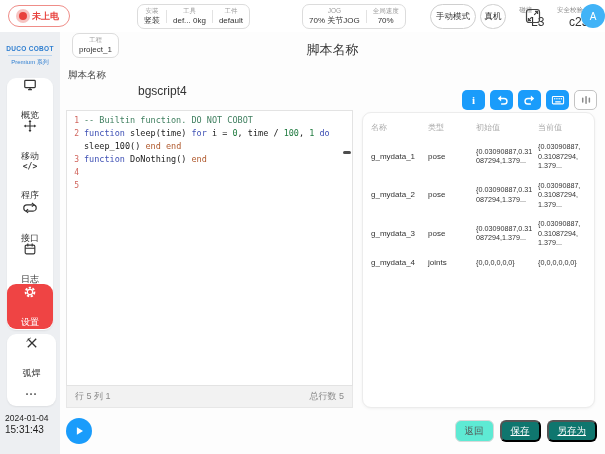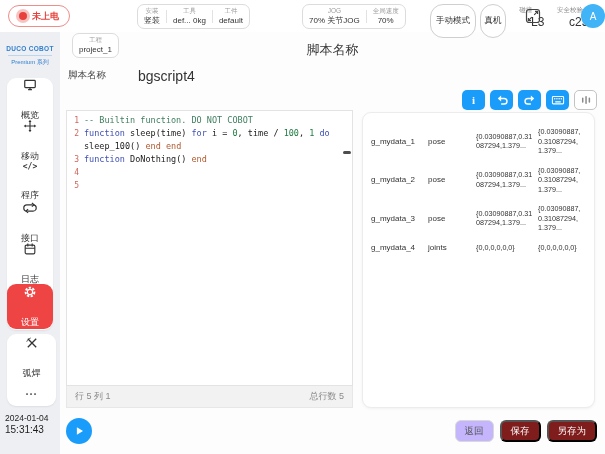--- a/index.html
+++ b/index.html
@@ -12,21 +12,21 @@
   .power { position:absolute; left:8px; top:5px; width:62px; height:22px; border:1px solid #ef8d88; border-radius:12px;
            display:flex; align-items:center; justify-content:center; gap:5px; background:#fff; }
   .power-dot { width:8px; height:8px; border-radius:50%; background:#e8413d; box-shadow:0 0 0 3px #f6c3c1; }
   .power-label { color:#e8413d; font-size:9px; font-weight:bold; }
   .info-box { position:absolute; top:4px; height:25px; border:1px solid #dcdcdc; border-radius:7px;
               display:flex; align-items:center; background:#fff; }
   .seg { display:flex; flex-direction:column; align-items:center; justify-content:center; padding:0 6px; line-height:1; }
   .seg .lbl { font-size:6.5px; color:#9d9d9d; margin-bottom:2.5px; white-space:nowrap; }
   .seg .val { font-size:8px; color:#333; white-space:nowrap; }
   .vdiv { width:1px; height:13px; background:#e2e2e2; }
-  .pill-btn { position:absolute; top:4px; height:34px; border:1px solid #cfcfcf; border-radius:13px; background:#fff;
+  .pill-btn { position:absolute; top:4px; height:25px; border:1px solid #cfcfcf; border-radius:13px; background:#fff;
               font-size:8.5px; color:#333; display:flex; align-items:center; justify-content:center; padding:0 7px; cursor:pointer; white-space:nowrap; }
   .stat2 { position:absolute; display:flex; flex-direction:column; align-items:center; line-height:1; }
   .stat2 .lbl { font-size:6.5px; color:#8d8d8d; margin-bottom:2.5px; white-space:nowrap; }
   .stat2 .val { font-size:12px; color:#333; white-space:nowrap;padding-left:24px; }
   .expand-btn { position:absolute; left:524px; top:7px; width:17px; height:17px; display:flex; align-items:center; justify-content:center; cursor:pointer; }
   .avatar { position:absolute; left:581px; top:4px; width:24px; height:24px; border-radius:50%; background:#41b3f7;
             color:#fff; font-size:10px; display:flex; align-items:center; justify-content:center; cursor:pointer; }
 
   
   .sidebar { position:absolute; left:0; top:32px; width:60px; height:422px; background:#edeff2; }
@@ -46,21 +46,21 @@
   .more-item { height:24px; display:flex; align-items:center; justify-content:center; color:#555; font-size:11px;
                font-weight:bold; letter-spacing:1px; cursor:pointer; }
   .datetime { position:absolute; left:5px; top:381px; color:#1d1d1d; line-height:1.25; }
   .dt-date { font-size:8.5px; }
   .dt-time { font-size:10px; }
 
   
   .main { position:absolute; left:60px; top:32px; width:545px; height:422px; background:#fdfdfd; }
   .page-title { position:absolute; left:0; top:9px; width:100%; text-align:center; font-size:13px; color:#3a3a3a; }
   .script-label { position:absolute; left:8px; top:37px; font-size:9.5px; color:#444; }
-  .script-value { position:absolute; left:78px; top:36px; font-size:14px; color:#333; }
+  .script-value { position:absolute; left:78px; top:52px; font-size:12px; color:#333; }
   .toolbar { position:absolute; right:8px; top:58px; display:flex; gap:5px; }
   .tb-btn { width:23px; height:20px; border-radius:5px; display:flex; align-items:center; justify-content:center; cursor:pointer; }
   .tb-btn.primary { background:#1a9cfb; color:#fff; }
   .tb-btn.ghost { background:#fff; border:1px solid #c3c3c3; color:#8a8a8a; }
   .tb-btn svg { width:14px; height:14px; }
   .glyph-i { font-size:11px; font-weight:bold; font-family:"Liberation Serif","DejaVu Serif",serif; }
 
   
   .editor { position:absolute; left:6px; top:78px; width:287px; height:276px; background:#fff;
             border:1px solid #e3e3e3; padding-top:3px; font-family:"DejaVu Sans Mono","Liberation Mono",monospace;
@@ -89,22 +89,22 @@
   .vt-type { font-size:8px; color:#333; }
   .vt-val { font-size:7.2px; color:#333; line-height:9.5px; word-break:break-all; padding-right:5px; }
 
   
   .play-btn { position:absolute; left:6px; top:386px; width:26px; height:26px; border-radius:50%;
               background:#1a9cfb; display:flex; align-items:center; justify-content:center; cursor:pointer; }
   .play-btn svg { width:14px; height:14px; }
   .footer-btns { position:absolute; right:8px; top:388px; display:flex; gap:6px; }
   .f-btn { height:22px; border-radius:6px; font-size:9.5px; display:flex; align-items:center;
            justify-content:center; padding:0 9px; cursor:pointer; white-space:nowrap; }
-  .f-btn.ghost { background:#c4b5fd; border:1px solid #d9d9d9; color:#555; }
-  .f-btn.primary { background:#7f1d1d; color:#fff; }
+  .f-btn.ghost { background:#5eead4; border:1px solid #d9d9d9; color:#555; }
+  .f-btn.primary { background:#0f766e; color:#fff;text-decoration:underline; }
 </style>
 </head>
 <body>
 
 <div class="screen">
 
   <header class="topbar">
     <div class="power">
       <span class="power-dot"></span>
       <span class="power-label">未上电</span>
@@ -323,20 +323,26 @@
           </div>
         </div>
       <div class="scroll-thumb"></div>
     </div>
     <div class="statusbar">
       <span>行 5 列 1</span>
       <span>总行数 5</span>
     </div>
 
     <section class="var-card">
+      <div class="vt-head">
+        <span>名称</span>
+        <span>类型</span>
+        <span>初始值</span>
+        <span>当前值</span>
+      </div>
       <div id="vt-body">
           <div class="vt-row">
             <span class="vt-name">g_mydata_1</span>
             <span class="vt-type">pose</span>
             <span class="vt-val">{0.03090887,0.31087294,1.379...</span>
             <span class="vt-val">{0.03090887,0.31087294,1.379...</span>
           </div>
           <div class="vt-row">
             <span class="vt-name">g_mydata_2</span>
             <span class="vt-type">pose</span>

